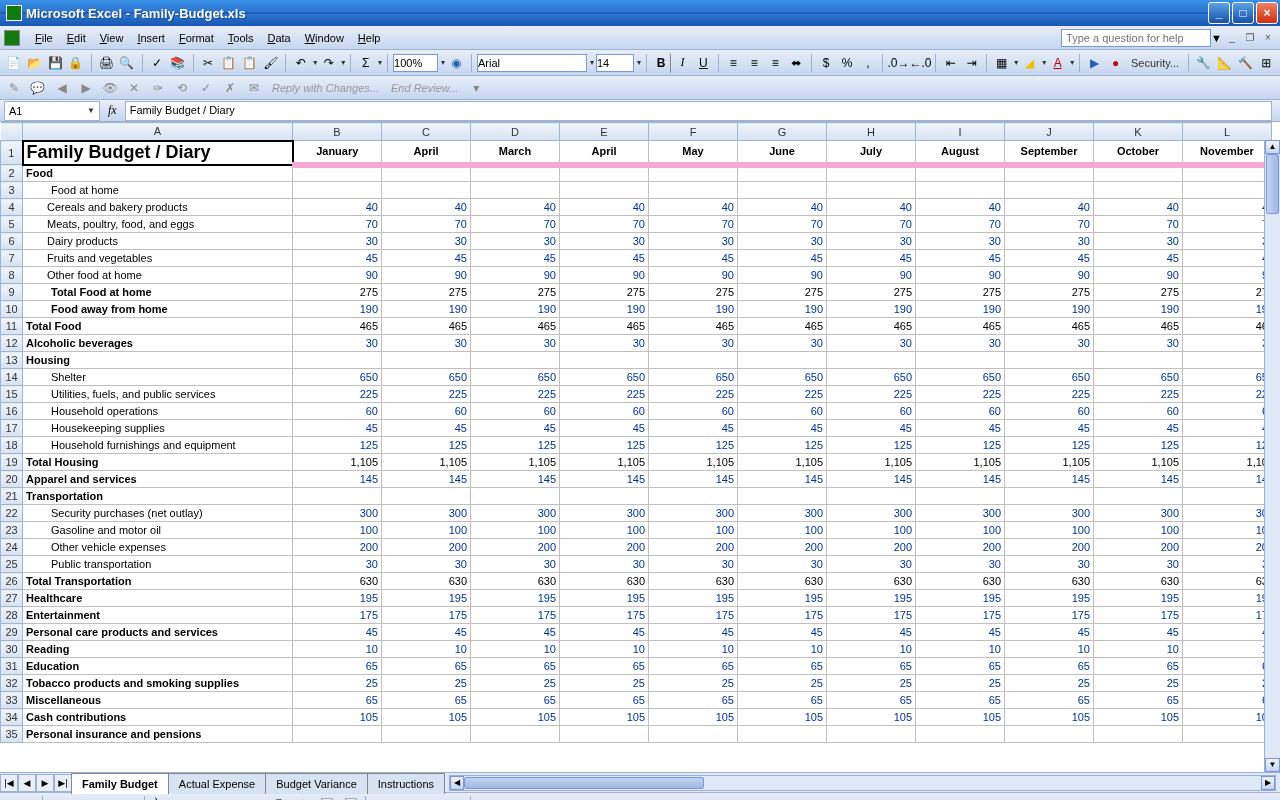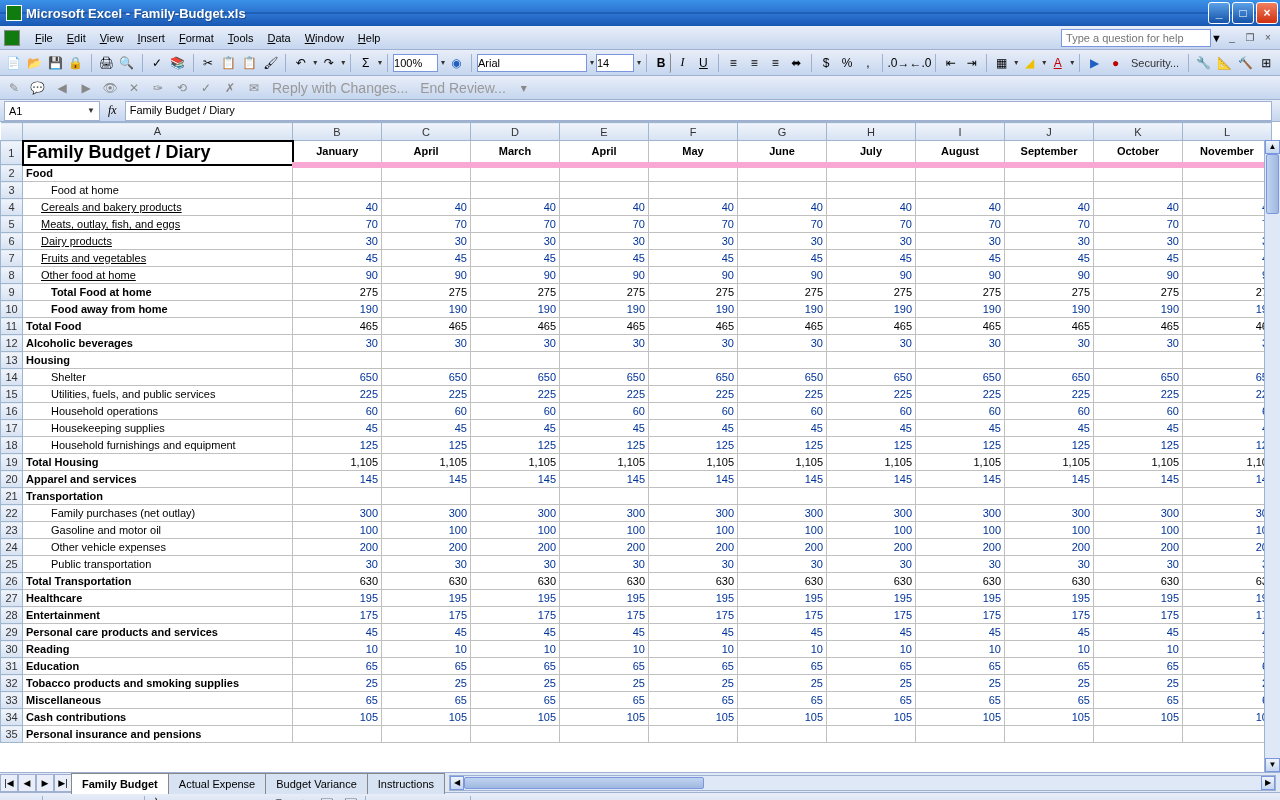--- a/index.html
+++ b/index.html
@@ -28,21 +28,21 @@
 .toolbar .font-size { width: 38px; }
 .toolbar .zoom-box { width: 45px; }
 .toolbar .bold { font-weight: bold; border-right: 1px solid #888; }
 .toolbar .italic { font-style: italic; font-family: serif; }
 .toolbar .underline { text-decoration: underline; }
 .toolbar .dropdown-arrow { font-size: 8px; color: #333; margin-left: 1px; }
 .toolbar .sec-label { font-size: 11px; color: #333; padding: 0 4px; }
 
 .toolbar2 { height: 24px; background: linear-gradient(to bottom, #e9eef8, #c5d6ef); display: flex; align-items: center; padding: 0 4px; border-bottom: 1px solid #a0b0d0; gap: 4px; }
 .toolbar2 .tb-btn { width: 20px; height: 20px; display: inline-flex; align-items: center; justify-content: center; cursor: pointer; color: #888; font-size: 12px; }
-.toolbar2 .tb-disabled { color: #999; padding: 0 4px; font-size: 14px; }
+.toolbar2 .tb-disabled { color: #999; padding: 0 4px; font-size: 11px; font-style: italic; }
 
 .namebox-row { height: 22px; background: linear-gradient(to bottom, #e9eef8, #c5d6ef); display: flex; align-items: center; border-bottom: 1px solid #a0b0d0; }
 .namebox-row .name-box { width: 96px; height: 20px; background: #fff; border: 1px solid #a0b0d0; margin-left: 4px; padding: 2px 4px; font-size: 11px; display: flex; align-items: center; justify-content: space-between; }
 .namebox-row .name-box .dd { font-size: 8px; color: #333; }
 .namebox-row .fx-label { font-style: italic; font-family: serif; padding: 0 8px; font-size: 12px; }
 .namebox-row .formula-input { flex: 1; background: #fff; border: 1px solid #a0b0d0; height: 20px; padding: 2px 4px; font-size: 11px; margin-right: 8px; }
 
 .grid-area { position: relative; height: 650px; overflow: hidden; background: #fff; }
 .grid-area table { border-collapse: collapse; table-layout: fixed; }
 .col-headers th { background: linear-gradient(to bottom, #f0f4fb, #d7e2f2); border: 1px solid #9eb6ce; height: 18px; font-weight: normal; font-size: 11px; text-align: center; color: #333; }
@@ -53,21 +53,21 @@
 
 .row-hdr-cell { background: linear-gradient(to bottom, #f0f4fb, #d7e2f2); border: 1px solid #9eb6ce; width: 22px; text-align: center; font-size: 11px; color: #333; height: 17px; }
 td.cell { border: 1px solid #c0c0c0; height: 17px; padding: 0 3px; font-size: 11px; text-align: right; color: #003399; overflow: hidden; white-space: nowrap; }
 td.cell.txt { text-align: left; color: #000; }
 td.cell.black { color: #000; }
 tr.title-row td.cell { height: 24px; }
 td.cell.title { font-size: 18px; font-weight: bold; border-bottom: 2px solid #000; }
 td.cell.title-month { font-weight: bold; text-align: center; border-bottom: 6px solid #f9a8d4; }
 td.cell.cat-bold { font-weight: bold; }
 td.cell.indent1 { padding-left: 28px; }
-td.cell.indent2 { padding-left: 18px; text-decoration: underline; }
+td.cell.indent2 { padding-left: 24px; }
 td.cell.selected { border: 2px solid #000; }
 
 .vscroll { position: absolute; right: 0; top: 18px; bottom: 0; width: 16px; background: #dfe8f6; border-left: 1px solid #a0b0d0; }
 .vscroll .thumb { position: absolute; top: 14px; left: 1px; right: 1px; height: 60px; background: linear-gradient(to right, #c0d4f0, #a0b8e0); border: 1px solid #7a96df; border-radius: 2px; }
 .vscroll .arr { position: absolute; left: 0; right: 0; height: 14px; background: linear-gradient(to bottom, #f0f4fb, #c5d6ef); border: 1px solid #7a96df; text-align: center; font-size: 8px; line-height: 12px; }
 .vscroll .arr.up { top: 0; }
 .vscroll .arr.down { bottom: 0; }
 
 .tab-row { height: 20px; background: #dfe8f6; display: flex; align-items: center; border-top: 1px solid #a0b0d0; font-size: 11px; }
 .tab-row .nav-btns { display: flex; }
@@ -278,21 +278,21 @@
           <td class="cell">40</td>
           <td class="cell">40</td>
           <td class="cell">40</td>
           <td class="cell">40</td>
           <td class="cell">40</td>
           <td class="cell">40</td>
           <td class="cell">4</td>
         </tr>
         <tr>
           <td class="row-hdr-cell">5</td>
-          <td class="cell txt indent2">Meats, outlay, fish, and eggs</td>
+          <td class="cell txt indent2">Meats, poultry, food, and eggs</td>
           <td class="cell">70</td>
           <td class="cell">70</td>
           <td class="cell">70</td>
           <td class="cell">70</td>
           <td class="cell">70</td>
           <td class="cell">70</td>
           <td class="cell">70</td>
           <td class="cell">70</td>
           <td class="cell">70</td>
           <td class="cell">70</td>
@@ -533,21 +533,21 @@
           <td class="cell"></td>
           <td class="cell"></td>
           <td class="cell"></td>
           <td class="cell"></td>
           <td class="cell"></td>
           <td class="cell"></td>
           <td class="cell"></td>
         </tr>
         <tr>
           <td class="row-hdr-cell">22</td>
-          <td class="cell txt indent1">Family purchases (net outlay)</td>
+          <td class="cell txt indent1">Security purchases (net outlay)</td>
           <td class="cell">300</td>
           <td class="cell">300</td>
           <td class="cell">300</td>
           <td class="cell">300</td>
           <td class="cell">300</td>
           <td class="cell">300</td>
           <td class="cell">300</td>
           <td class="cell">300</td>
           <td class="cell">300</td>
           <td class="cell">300</td>

